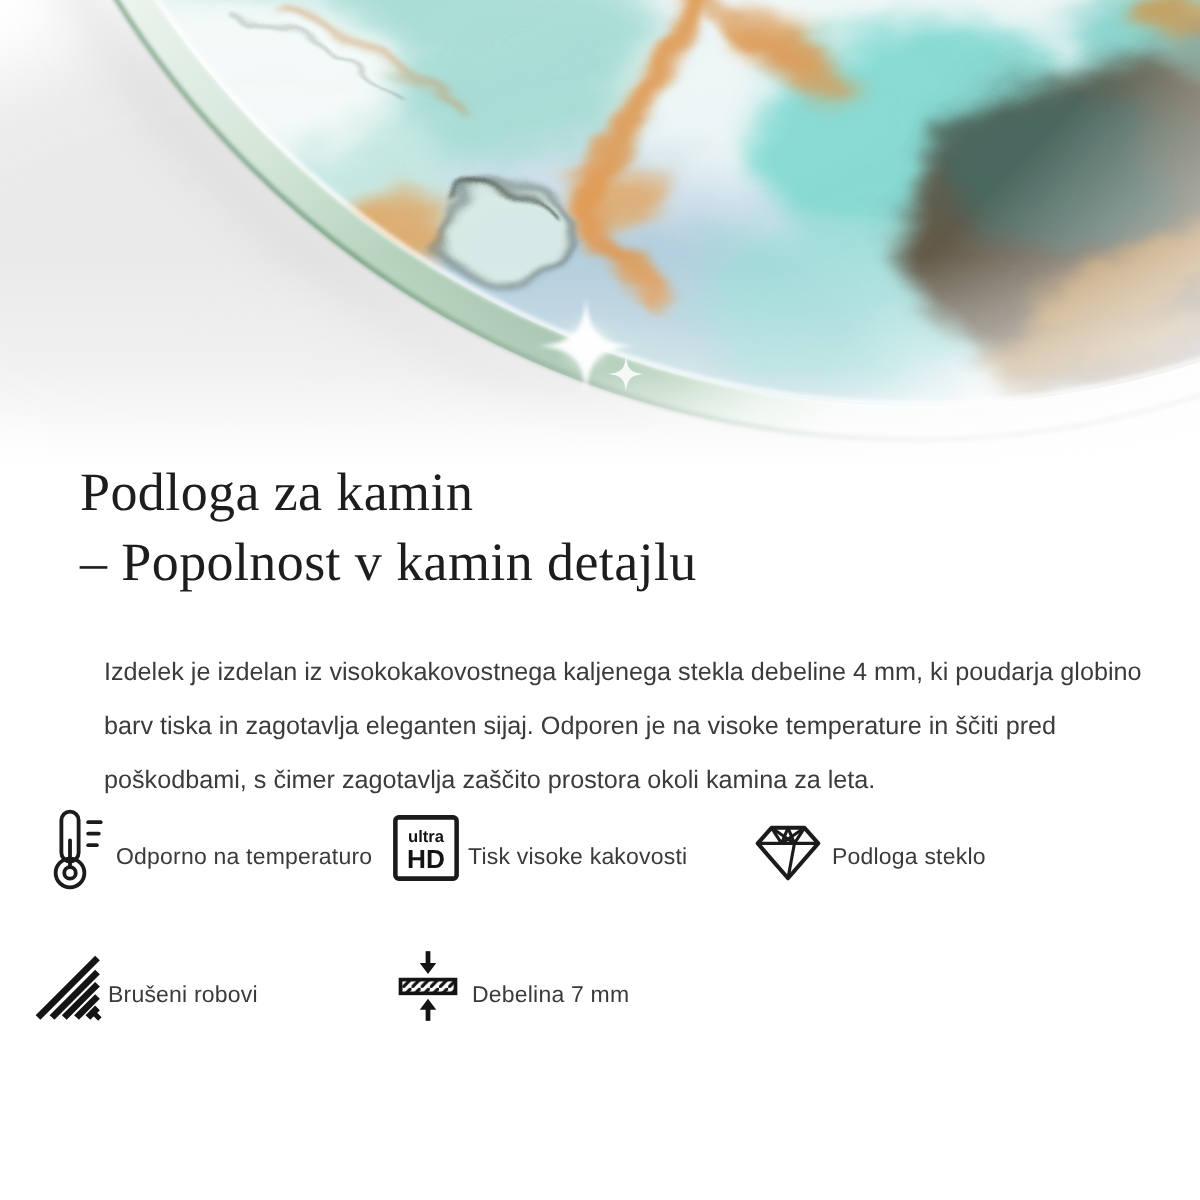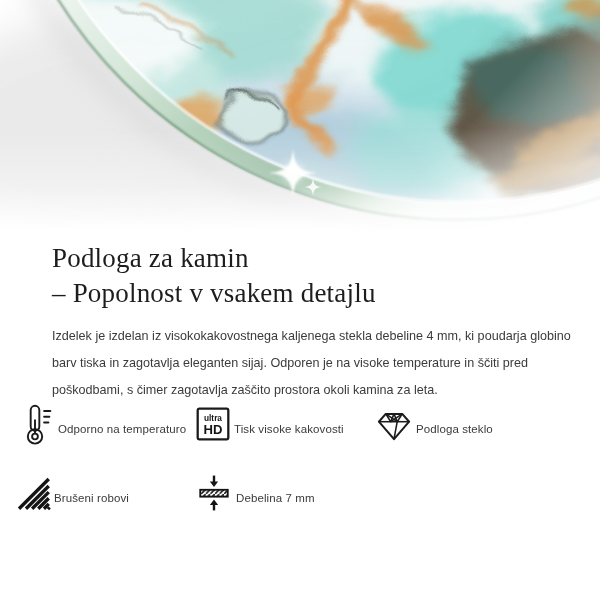--- a/index.html
+++ b/index.html
@@ -2,21 +2,21 @@
 <html><head>
 <meta charset="utf-8">
 <style>
   html,body{margin:0;padding:0;background:#fff;}
   .screen{
     position:relative;width:600px;height:600px;overflow:hidden;background:#ffffff;
     font-family:"Liberation Sans","DejaVu Sans",sans-serif;
   }
   .hero{position:absolute;top:0;left:0;width:600px;height:245px;display:block;}
   .title{
-    position:absolute;left:40px;top:229px;margin:12px;z-index:3;
+    position:absolute;left:40px;top:229px;margin:0;z-index:3;
     font-family:"Liberation Serif","DejaVu Serif",serif;
     font-weight:400;font-size:27px;line-height:35px;color:#1d1d1d;
     letter-spacing:.2px;white-space:nowrap;
   }
   .title span{display:block;}
   .desc{
     position:absolute;left:40px;top:311px;width:530px;margin:12px;z-index:3;
     font-size:12.6px;line-height:27px;color:#3b3b3b;
   }
   .features{
@@ -140,21 +140,21 @@
 
     <g>
       <circle cx="293" cy="173" r="9" fill="#ffffff" opacity="0.9" filter="url(#b4)"></circle>
       <path transform="translate(293,173)" d="M0,-24 C2,-6 6,-2 24,0 C6,2 2,6 0,24 C-2,6 -6,2 -24,0 C-6,-2 -2,-6 0,-24" fill="#ffffff" opacity="0.95" filter="url(#b1)"></path>
       <path transform="translate(313,187) scale(0.38)" d="M0,-24 C2,-6 6,-2 24,0 C6,2 2,6 0,24 C-2,6 -6,2 -24,0 C-6,-2 -2,-6 0,-24" fill="#ffffff" opacity="0.85" filter="url(#b1)"></path>
     </g>
   </svg>
 
   <h1 class="title">
     <span>Podloga za kamin</span>
-    <span>– Popolnost v vsakem detajlu</span>
+    <span>– Popolnost v kamin detajlu</span>
   </h1>
 
   <p class="desc">Izdelek je izdelan iz visokokakovostnega kaljenega stekla debeline 4 mm, ki poudarja globino barv tiska in zagotavlja eleganten sijaj. Odporen je na visoke temperature in ščiti pred poškodbami, s čimer zagotavlja zaščito prostora okoli kamina za leta.</p>
 
   <div class="features">
 
     <div class="feature">
       <div class="ic">
         <svg width="46" height="46" viewBox="0 0 48 48">
           <g fill="none" stroke="#1b1b1b" stroke-width="2" stroke-linecap="round">

